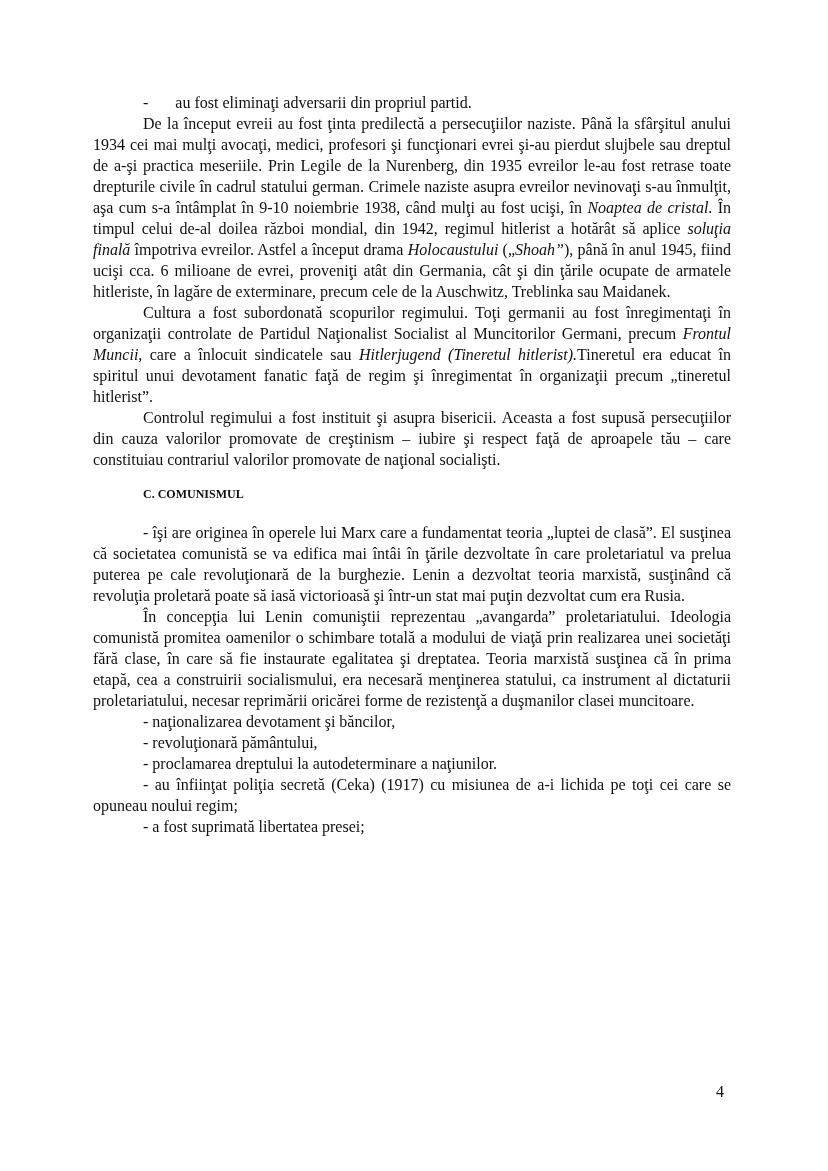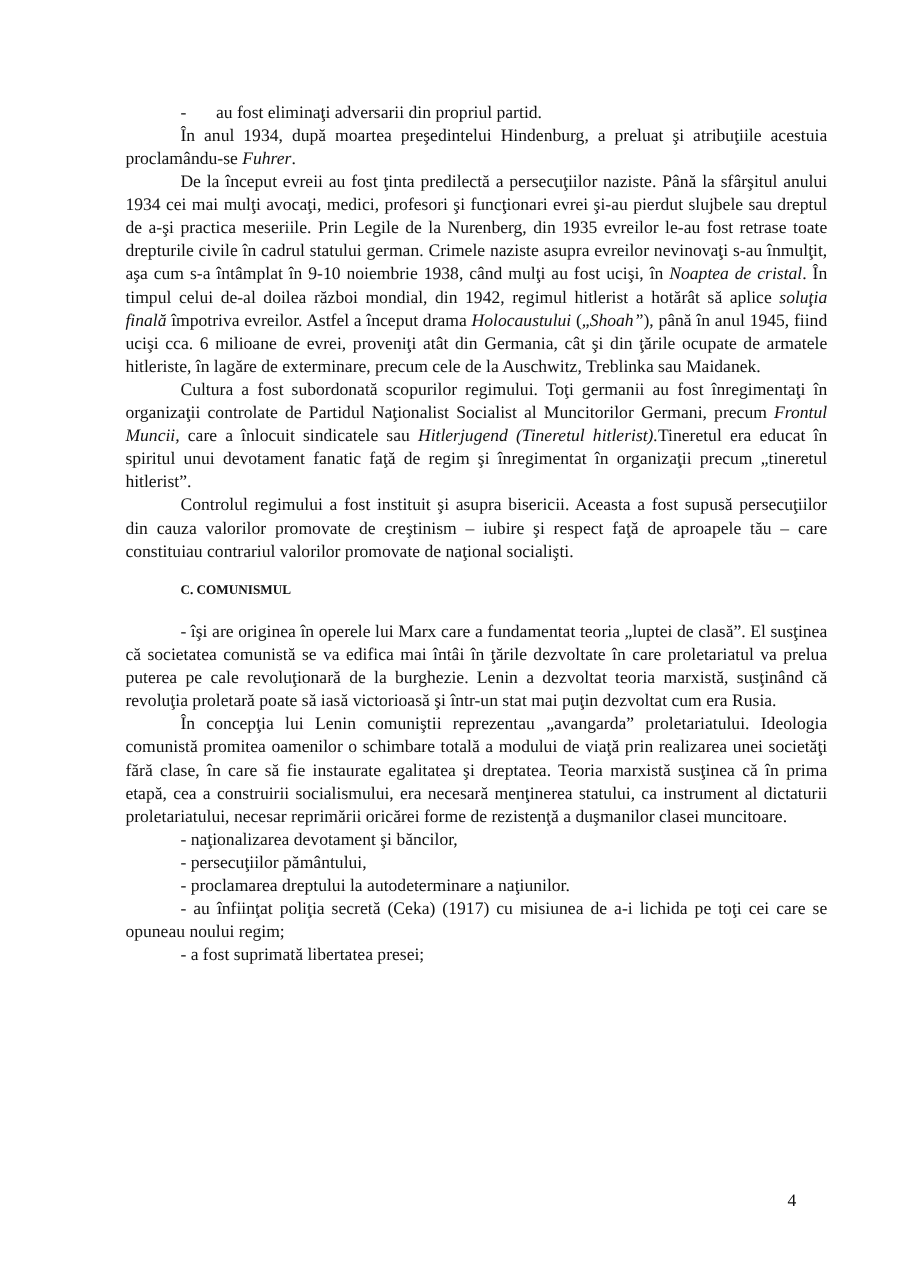--- a/index.html
+++ b/index.html
@@ -12,21 +12,21 @@
     color: #101010;
   }
   .page {
     position: absolute;
     inset: 0;
     background: #ffffff;
     overflow: hidden;
   }
   .content {
     position: absolute;
-    left: 114px;
+    left: 93px;
     top: 92px;
     width: 638px;
   }
   p.para {
     font-size: 16px;
     line-height: 21px;
     text-align: justify;
     text-indent: 50px;
   }
   h2.heading {
@@ -45,30 +45,29 @@
     font-size: 16px;
     line-height: 21px;
   }
 </style>
 </head>
 <body>
 
 <div class="page">
   <div class="content">
     <p class="para"><span>-</span><span class="gap">au fost eliminaţi adversarii din propriul partid.</span></p>
-    <p class="para"><span>În anul 1934, după moartea preşedintelui Hindenburg, a preluat şi atribuţiile acestuia proclamându-se </span><span class="it">Fuhrer</span><span>.</span></p>
     <p class="para"><span>De la început evreii au fost ţinta predilectă a persecuţiilor naziste. Până la sfârşitul anului 1934 cei mai mulţi avocaţi, medici, profesori şi funcţionari evrei şi-au pierdut slujbele sau dreptul de a-şi practica meseriile. Prin Legile de la Nurenberg, din 1935 evreilor le-au fost retrase toate drepturile civile în cadrul statului german. Crimele naziste asupra evreilor nevinovaţi s-au înmulţit, aşa cum s-a întâmplat în 9-10 noiembrie 1938, când mulţi au fost ucişi, în </span><span class="it">Noaptea de cristal</span><span>. În timpul celui de-al doilea război mondial, din 1942, regimul hitlerist a hotărât să aplice </span><span class="it">soluţia finală</span><span> împotriva evreilor. Astfel a început drama </span><span class="it">Holocaustului</span><span> („</span><span class="it">Shoah”</span><span>), până în anul 1945, fiind ucişi cca. 6 milioane de evrei, proveniţi atât din Germania, cât şi din ţările ocupate de armatele hitleriste, în lagăre de exterminare, precum cele de la Auschwitz, Treblinka sau Maidanek.</span></p>
     <p class="para"><span>Cultura a fost subordonată scopurilor regimului. Toţi germanii au fost înregimentaţi în organizaţii controlate de Partidul Naţionalist Socialist al Muncitorilor Germani, precum </span><span class="it">Frontul Muncii,</span><span> care a înlocuit sindicatele sau </span><span class="it">Hitlerjugend (Tineretul hitlerist).</span><span>Tineretul era educat în spiritul unui devotament fanatic faţă de regim şi înregimentat în organizaţii precum „tineretul hitlerist”.</span></p>
     <p class="para"><span>Controlul regimului a fost instituit şi asupra bisericii. Aceasta a fost supusă persecuţiilor din cauza valorilor promovate de creştinism – iubire şi respect faţă de aproapele tău – care constituiau contrariul valorilor promovate de naţional socialişti.</span></p>
 
     <h2 class="heading">C. COMUNISMUL</h2>
 
     <p class="para"><span>- îşi are originea în operele lui Marx care a fundamentat teoria „luptei de clasă”. El susţinea că societatea comunistă se va edifica mai întâi în ţările dezvoltate în care proletariatul va prelua puterea pe cale revoluţionară de la burghezie. Lenin a dezvoltat teoria marxistă, susţinând că revoluţia proletară poate să iasă victorioasă şi într-un stat mai puţin dezvoltat cum era Rusia.</span></p>
     <p class="para"><span>În concepţia lui Lenin comuniştii reprezentau „avangarda” proletariatului. Ideologia comunistă promitea oamenilor o schimbare totală a modului de viaţă prin realizarea unei societăţi fără clase, în care să fie instaurate egalitatea şi dreptatea. Teoria marxistă susţinea că în prima etapă, cea a construirii socialismului, era necesară menţinerea statului, ca instrument al dictaturii proletariatului, necesar reprimării oricărei forme de rezistenţă a duşmanilor clasei muncitoare.</span></p>
     <p class="para"><span>- naţionalizarea devotament şi băncilor,</span></p>
-    <p class="para"><span>- persecuţiilor pământului,</span></p>
+    <p class="para"><span>- revoluţionară pământului,</span></p>
     <p class="para"><span>- proclamarea dreptului la autodeterminare a naţiunilor.</span></p>
     <p class="para"><span>- au înfiinţat poliţia secretă (Ceka) (1917) cu misiunea de a-i lichida pe toţi cei care se opuneau noului regim;</span></p>
     <p class="para"><span>- a fost suprimată libertatea presei;</span></p>
   </div>
 
   <div class="page-number">4</div>
 </div>
 
 </body></html>

